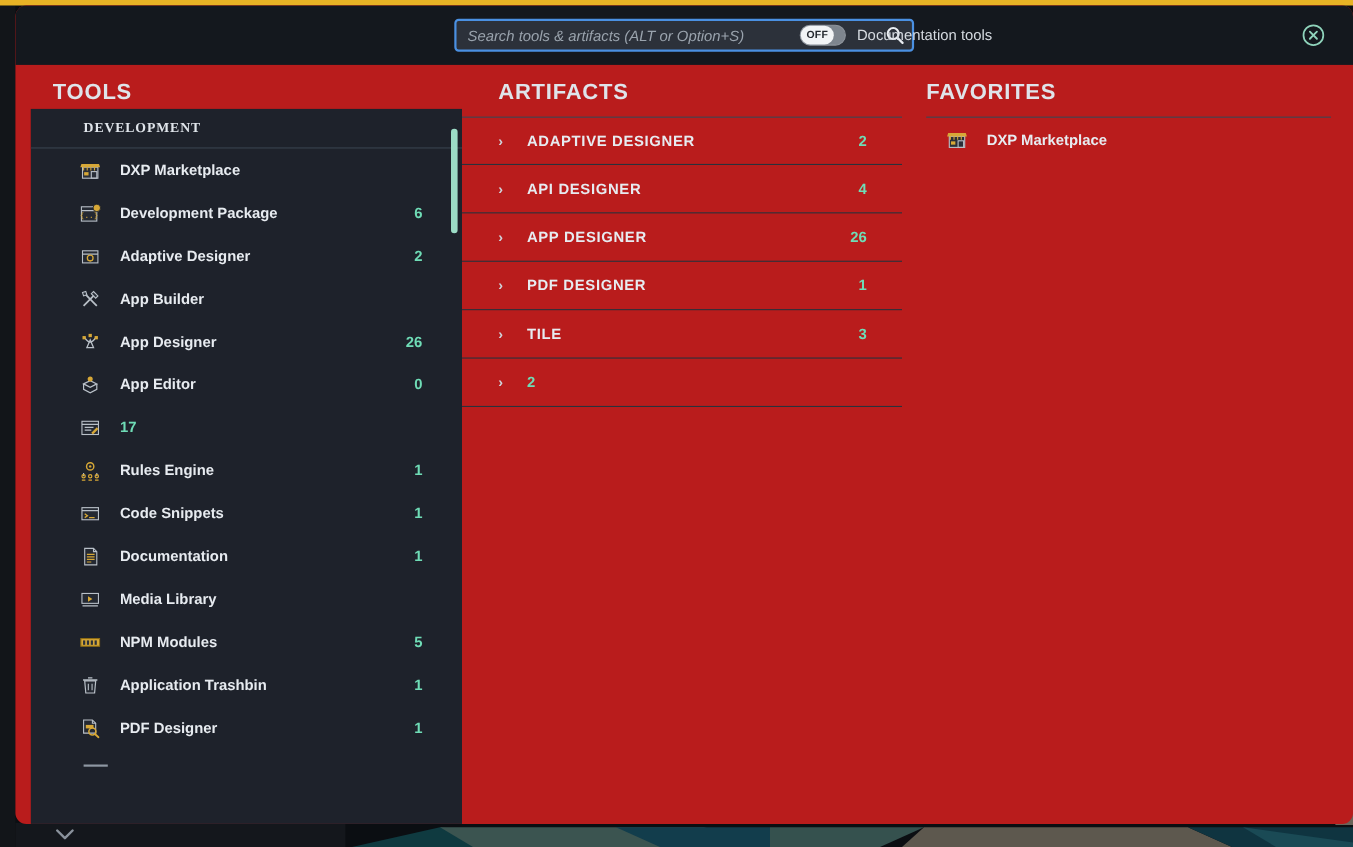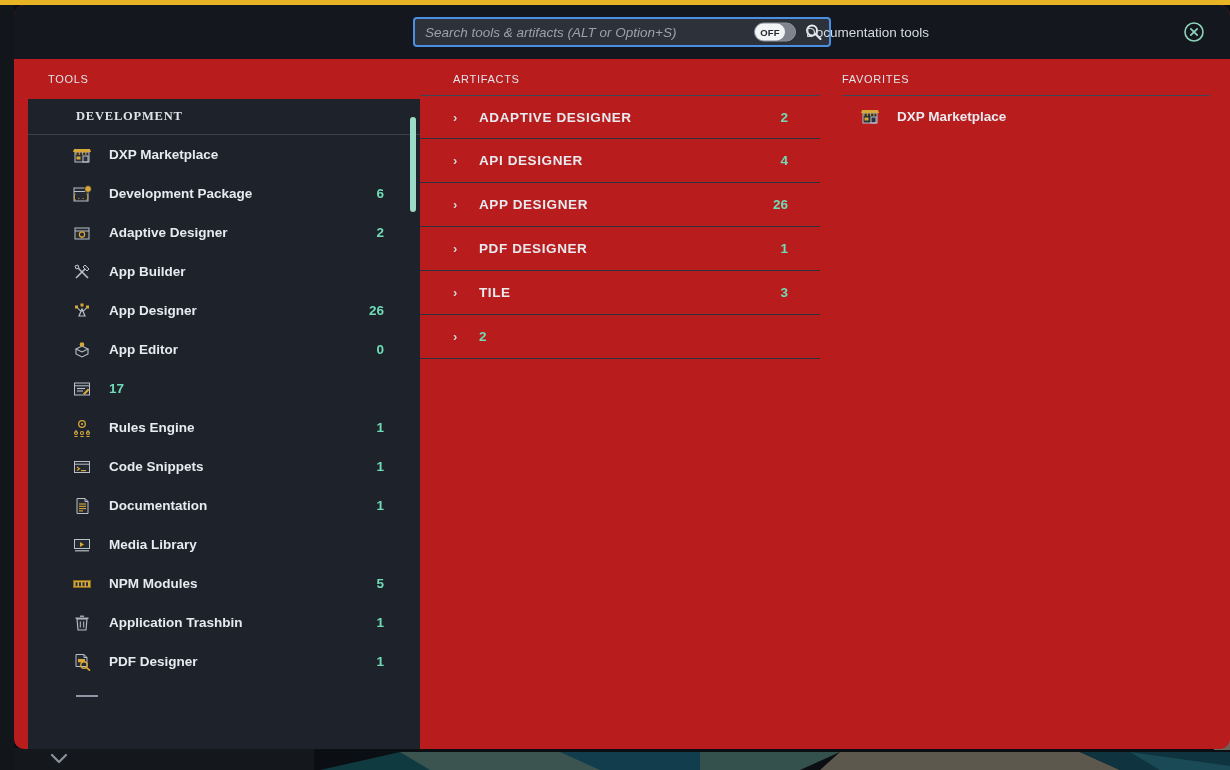--- a/index.html
+++ b/index.html
@@ -90,21 +90,20 @@
     display: flex; align-items: center; gap: 10px;
   }
   #doc-search-toggle {
     width: 42px; height: 19px;
     border-radius: 10px;
     background: #7e858e;
     border: 1px solid #8f959d;
     display: flex; align-items: center;
     cursor: pointer;
     position: relative;
-    margin-left: 27px;
   }
   #doc-search-toggle .knob {
     width: 30px; height: 17px;
     border-radius: 9px;
     background: #f2f4f6;
     margin-left: 0px;
     display: flex; align-items: center; justify-content: center;
     font-size: 9.5px; font-weight: bold; color: #23272e;
     letter-spacing: 0.2px;
   }
@@ -125,22 +124,22 @@
     display: flex;
     height: 690px;
     padding: 0;
   }
   .column { position: relative; }
   #tools-column     { width: 406px; }
   #artifacts-column { width: 400px; }
   #favorites-column { flex: 1; }
 
   .column-title {
-    font-size: 11px;
-    font-weight: normal;
+    font-size: 20px;
+    font-weight: bold;
     color: #dfe4ea;
     letter-spacing: 0.7px;
     padding: 14px 0 10px 34px;
   }
   #artifacts-column .column-title { padding-left: 33px; }
   #favorites-column .column-title { padding-left: 22px; }
 
   
   #tools-scroll {
     position: absolute;

